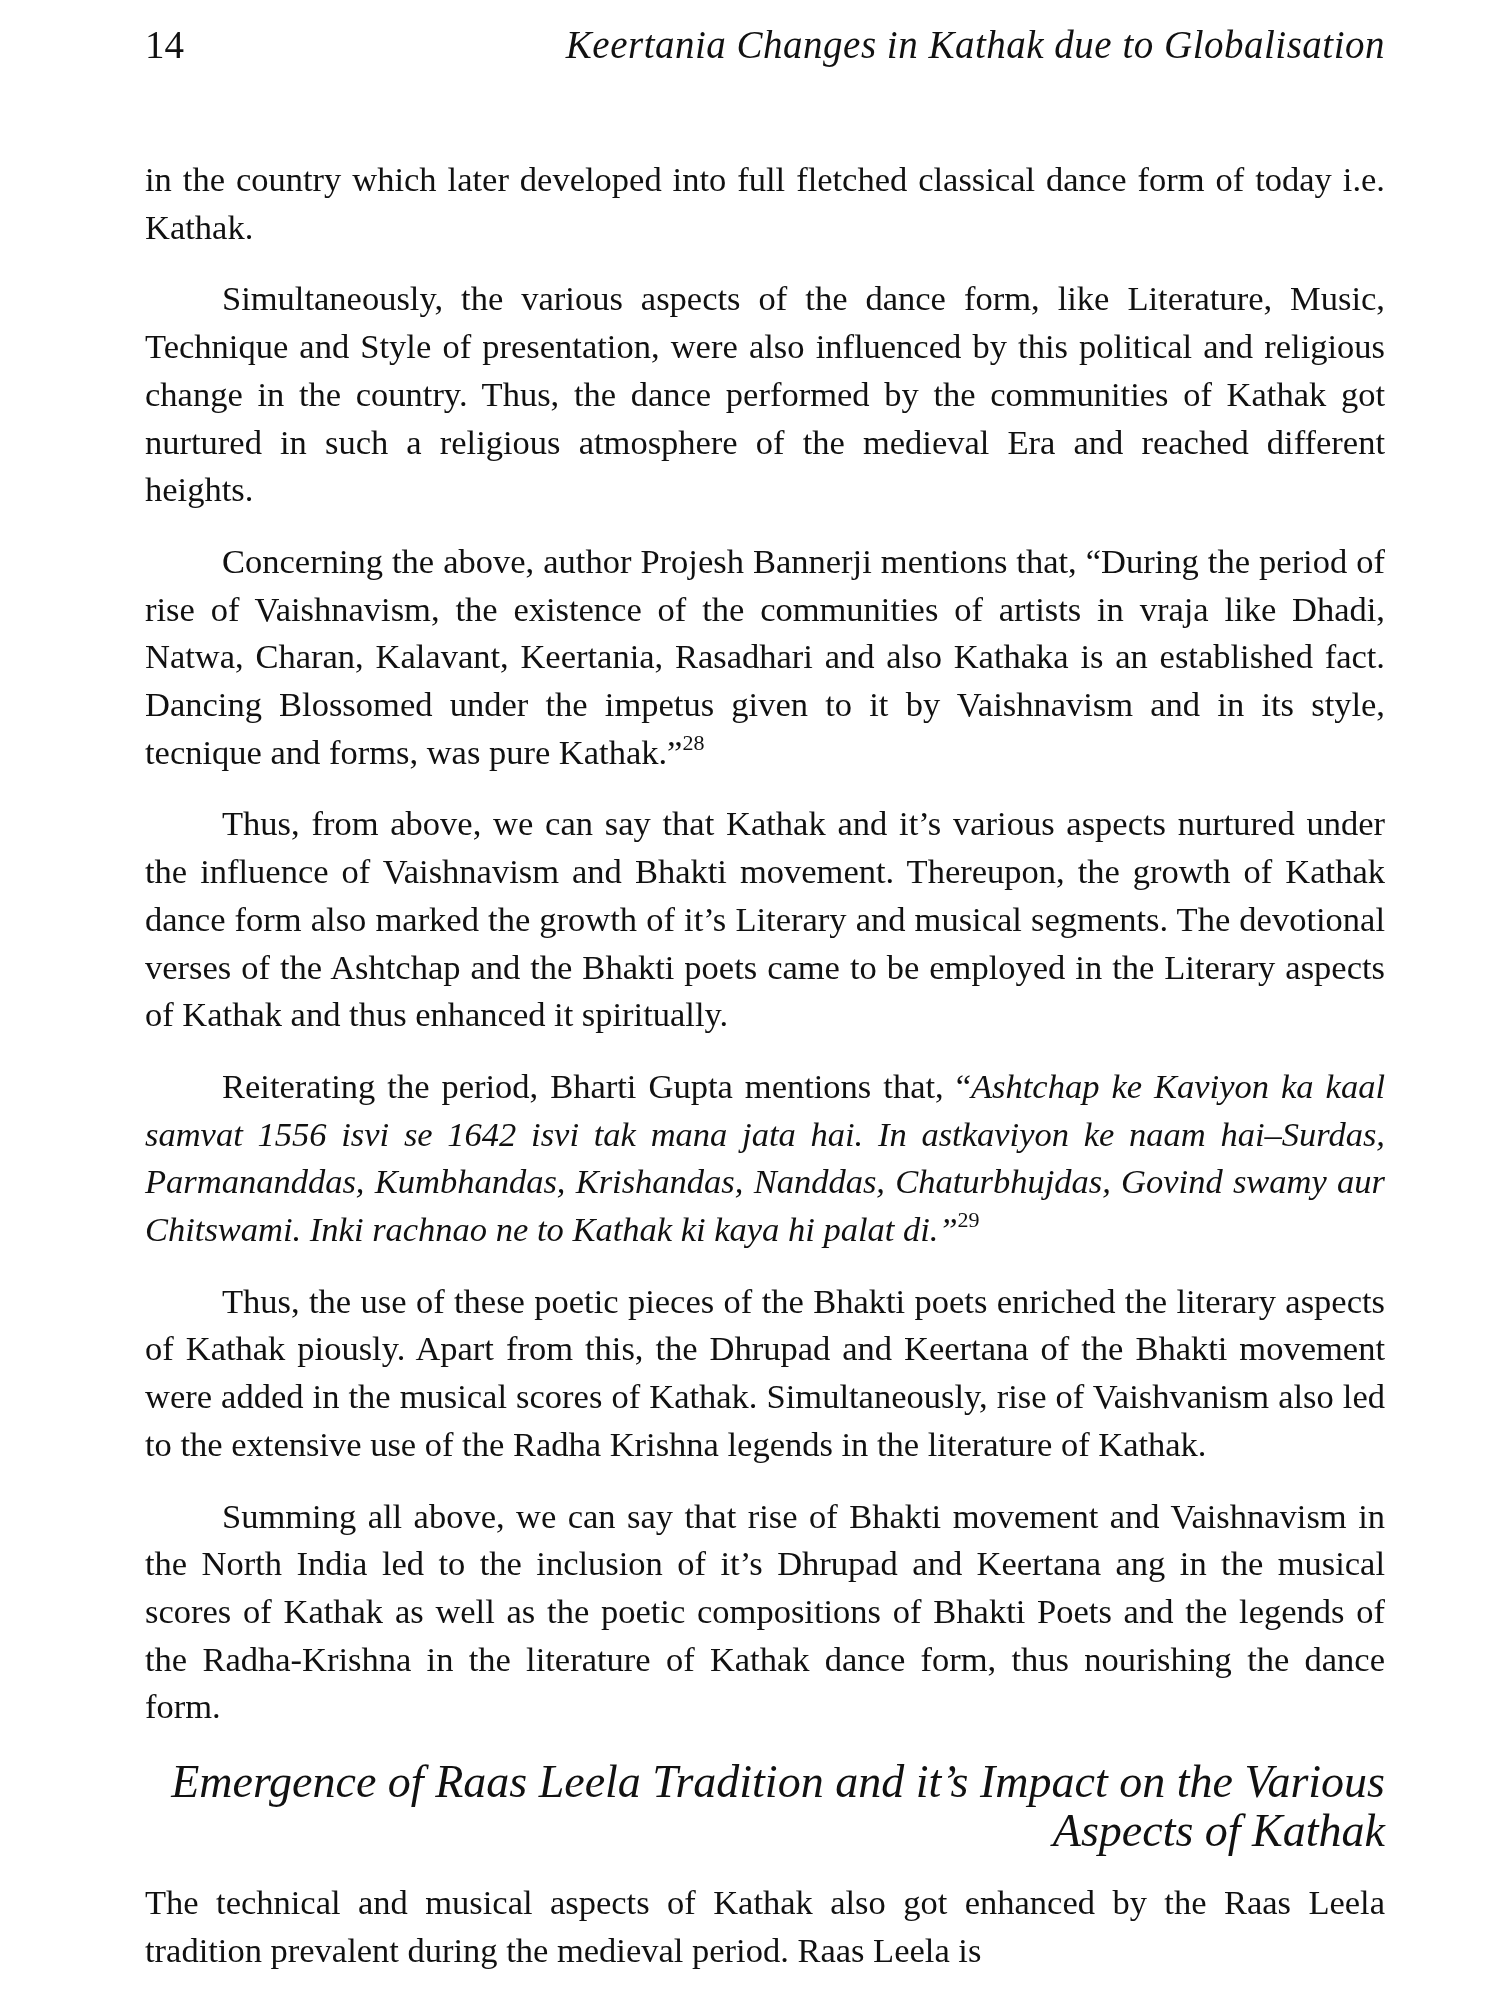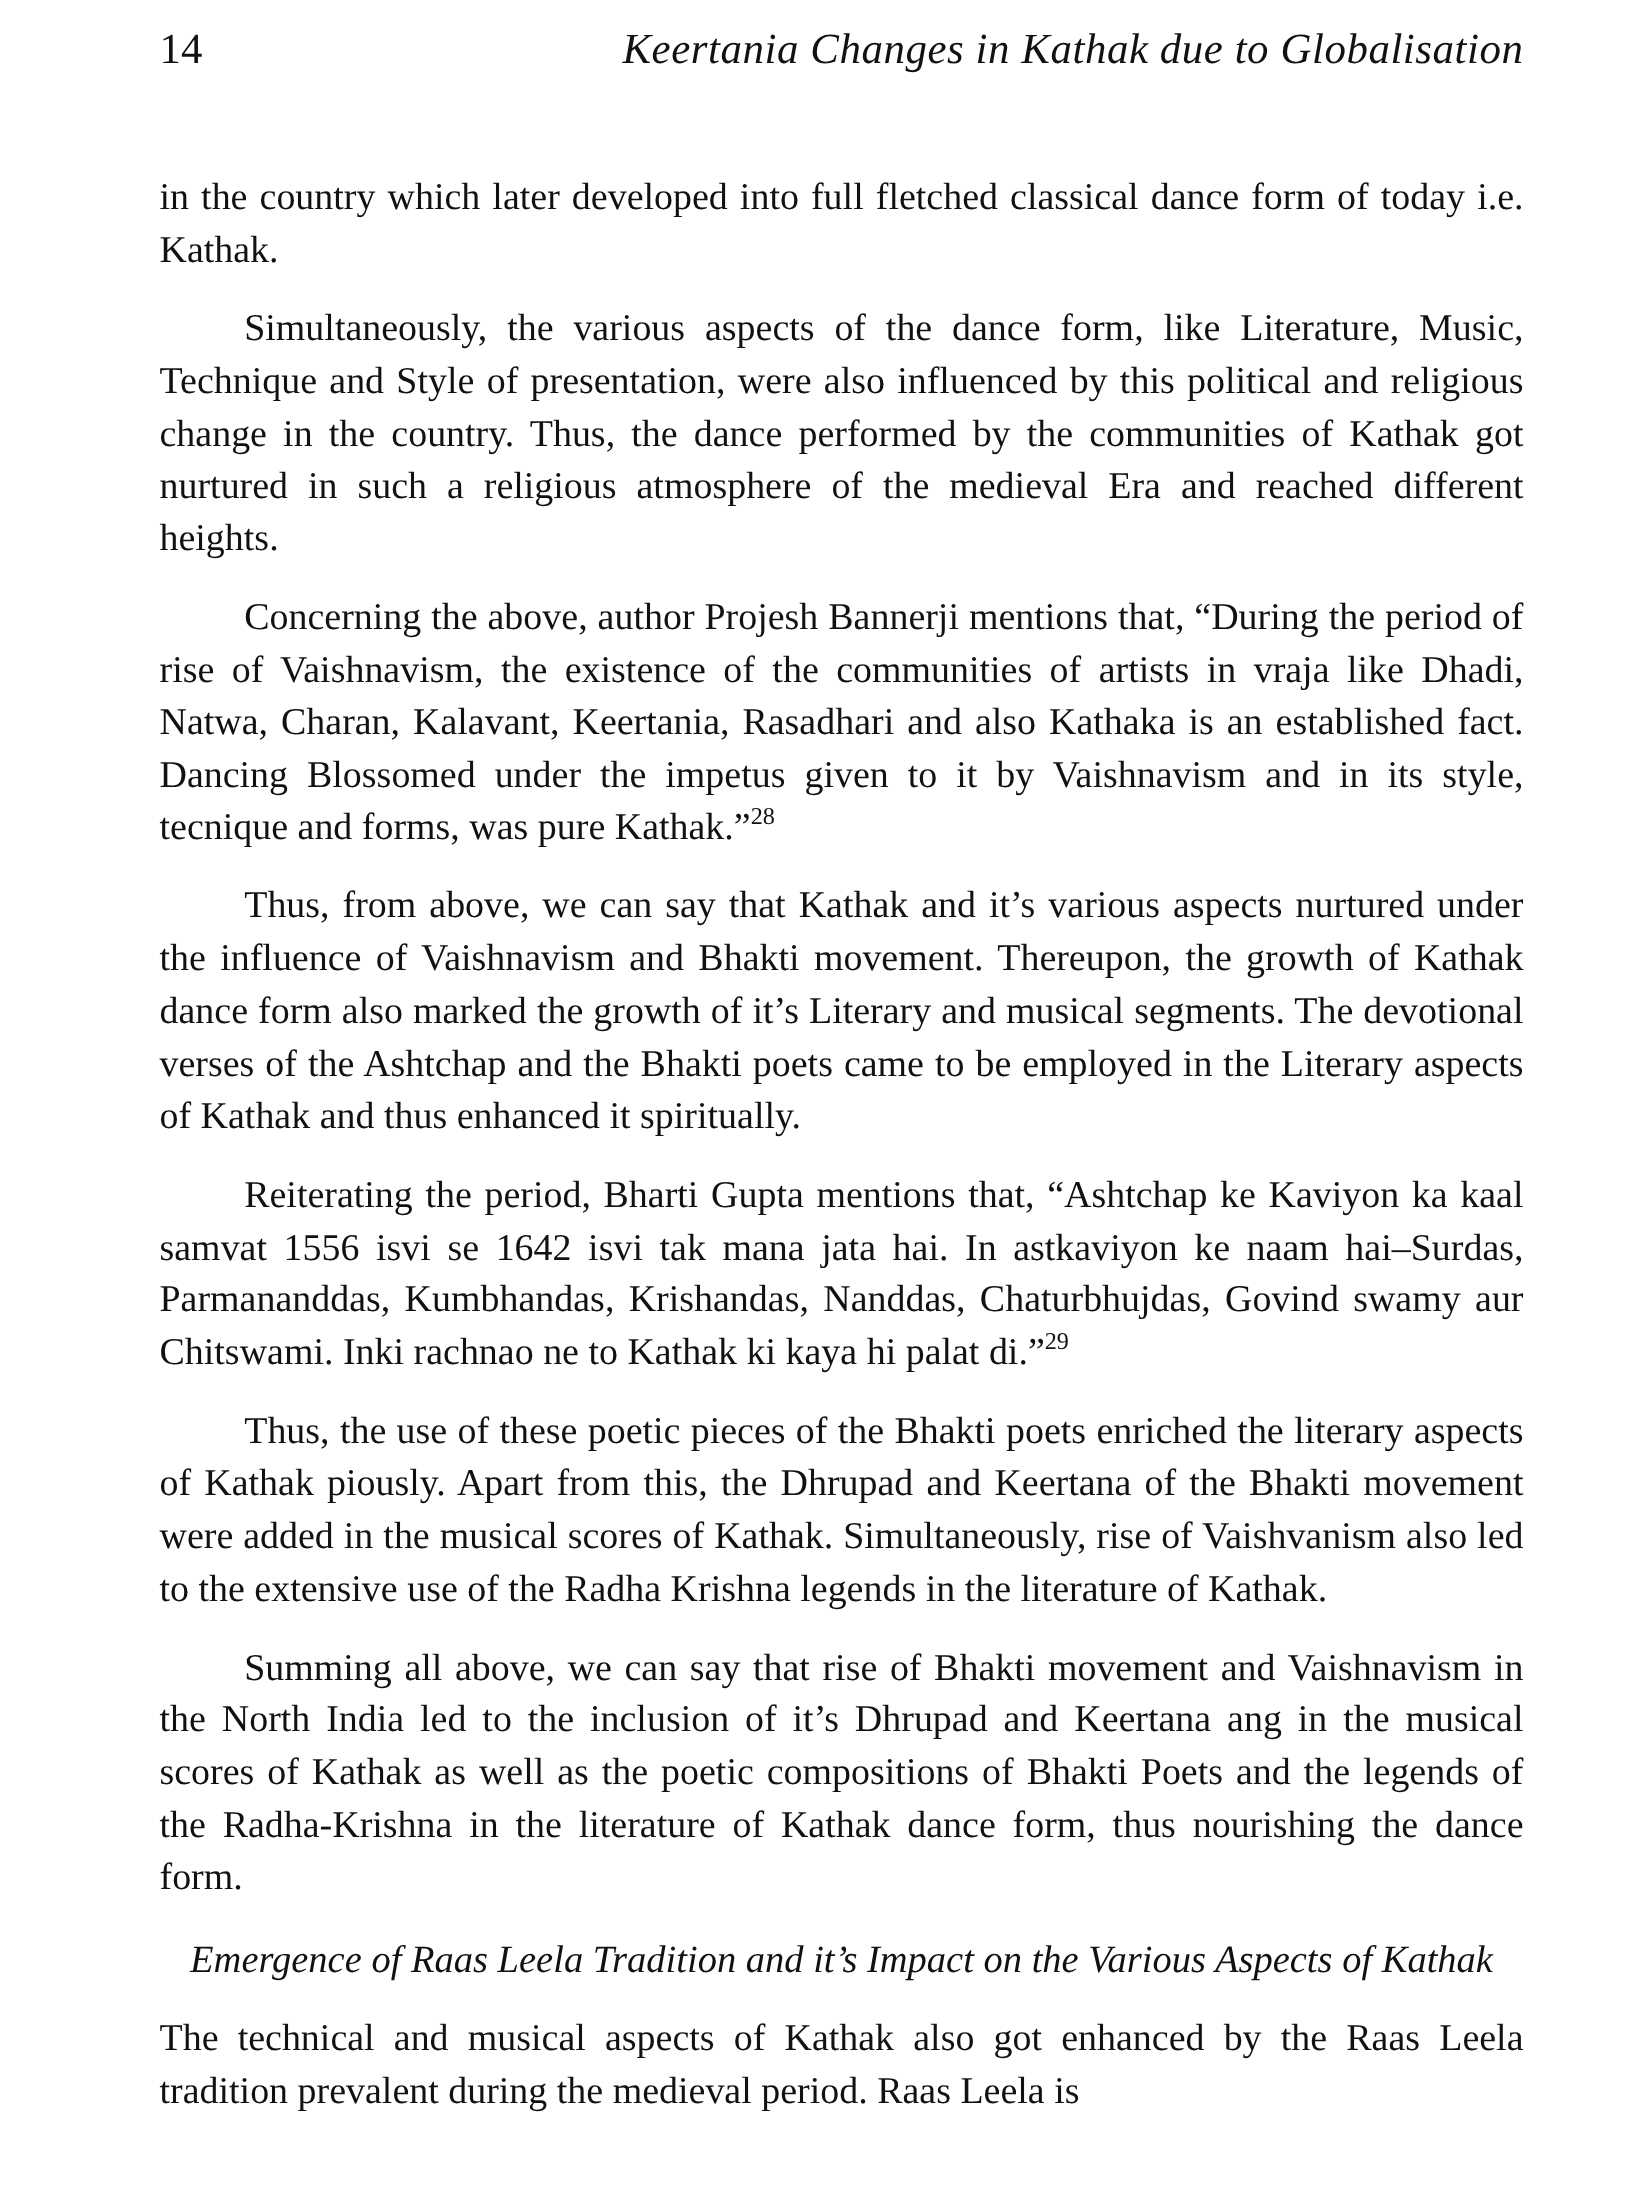--- a/index.html
+++ b/index.html
@@ -6,22 +6,22 @@
   body { width: 1500px; height: 2000px; position: relative; overflow: hidden; color: #111; }
   .page { position: absolute; left: 145px; top: 0; width: 1240px; font-family: "Liberation Serif", serif; }
   .header { position: absolute; top: 22px; left: 0; width: 1240px; height: 48px; font-size: 39px; }
   .page-num { position: absolute; left: 0; top: 0; }
   .running-title { position: absolute; right: 0; top: 0; font-style: italic; letter-spacing: 0.5px; }
   .body { position: absolute; top: 108px; left: 0; width: 1240px; font-size: 34.5px; line-height: 47.7px; text-align: justify; }
   .body p { margin: 0; }
   .body p.indent { text-indent: 77px; margin-top: 24px; }
   .body p.noindent { text-indent: 0; margin-top: 48px; }
   sup { font-size: 22px; line-height: 0; vertical-align: 14px; }
-  .it { }
-  .heading { font-style: italic; font-size: 35px; line-height: 49px; margin-top: 26px !important; text-align: center; }
+  .it { font-style: italic; }
+  .heading { font-style: italic; font-size: 46px; line-height: 49px; margin-top: 26px !important; text-align: right; }
   .after-heading { margin-top: 24px !important; }
 </style>
 </head>
 <body>
 
 <div class="page">
   <div class="header">
     <span class="page-num">14</span>
     <span class="running-title">Keertania Changes in Kathak due to Globalisation</span>
   </div>

